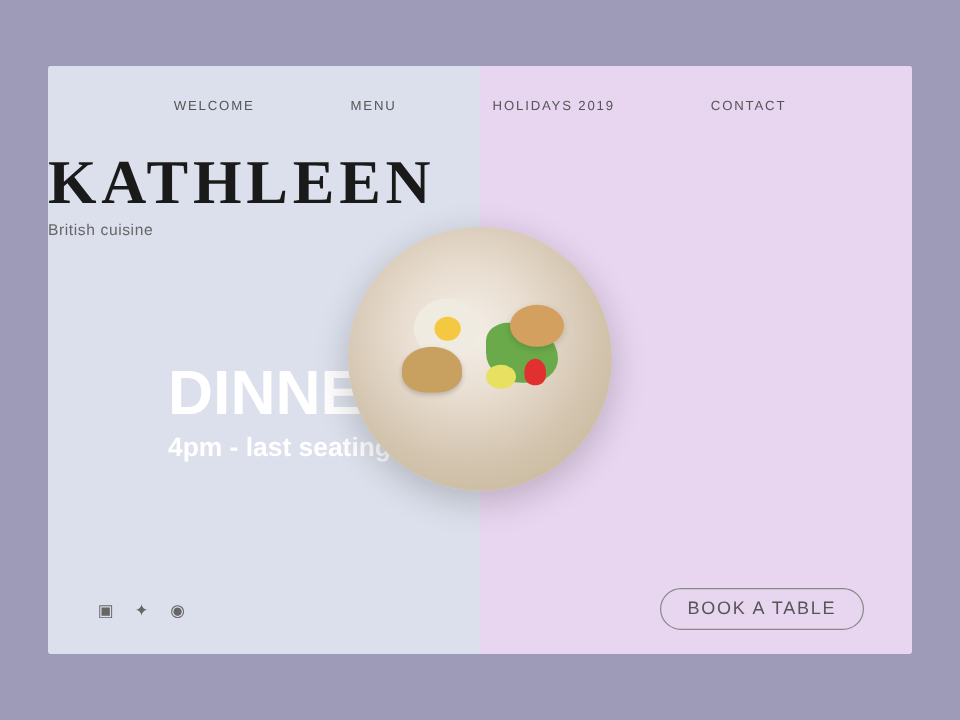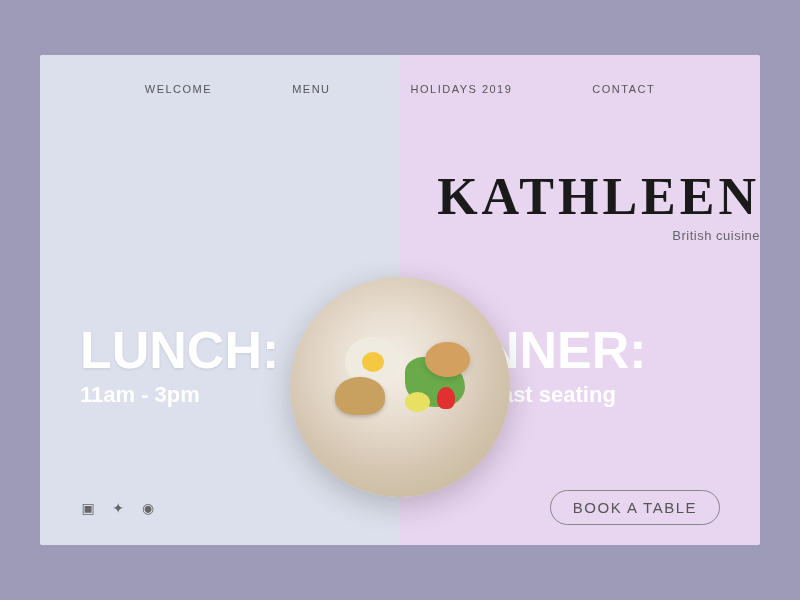--- a/index.html
+++ b/index.html
@@ -16,21 +16,20 @@
     }
 
     .container {
       width: 720px;
       height: 490px;
       display: flex;
       flex-direction: column;
       position: relative;
       border-radius: 2px;
       overflow: hidden;
-      gap: 44px;
     }
 
     
     .bg-left {
       position: absolute;
       top: 0; left: 0;
       width: 50%;
       height: 100%;
       background-color: #dce0ec;
     }
@@ -60,21 +59,21 @@
       text-transform: uppercase;
       cursor: pointer;
     }
 
     
     .hero {
       position: relative;
       z-index: 10;
       display: flex;
       flex-direction: column;
-      align-items: flex-end;
+      align-items: flex-start;
       padding-top: 10px;
     }
 
     .restaurant-name {
       font-size: 52px;
       font-weight: 700;
       letter-spacing: 4px;
       color: #1a1a1a;
       font-family: 'Georgia', serif;
     }
@@ -302,24 +301,20 @@
     <span class="nav-item">CONTACT</span>
   </nav>
 
   <div class="hero">
     <h1 class="restaurant-name">KATHLEEN</h1>
     <p class="subtitle">British cuisine</p>
   </div>
 
   <div class="main-content">
 
-    <div class="lunch-section">
-      <div class="lunch-title">LUNCH:</div>
-      <div class="lunch-time">11am - 3pm</div>
-    </div>
 
     <div class="plate-wrapper">
       <div class="plate">
 
         <div class="egg">
           <div class="egg-yolk"></div>
         </div>
         <div class="bread"></div>
 
         <div class="greens"></div>

